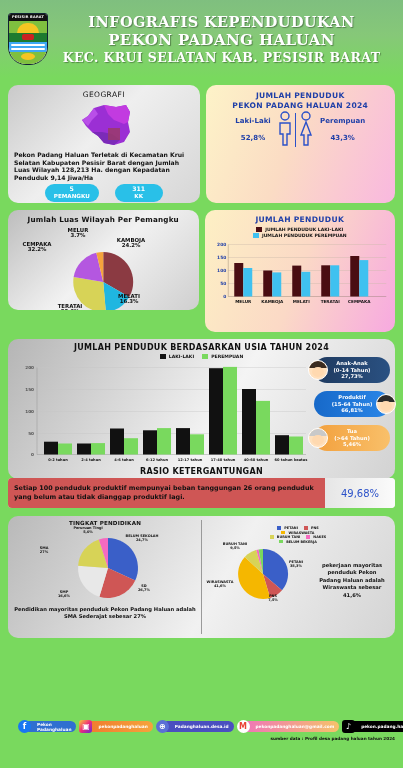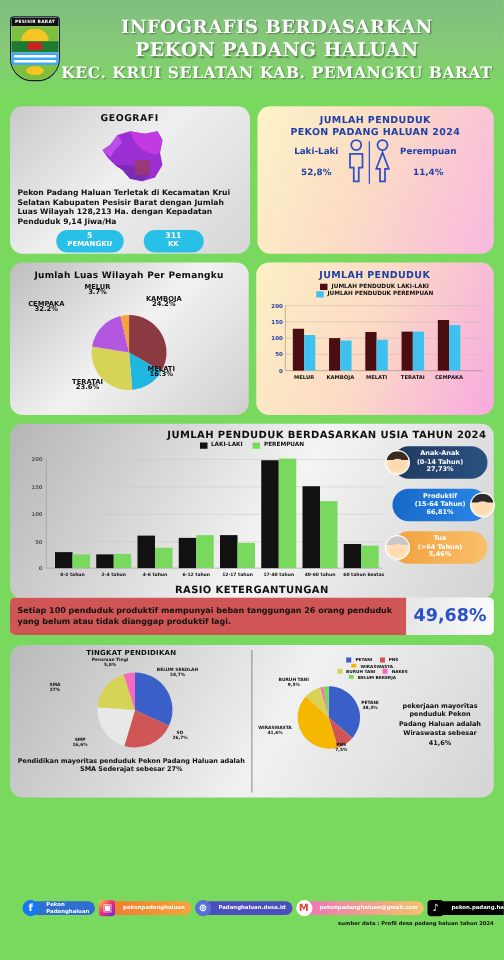--- a/index.html
+++ b/index.html
@@ -62,21 +62,21 @@
     background: linear-gradient(135deg, #c9c9c9 0%, #efefef 45%, #d6d6d6 100%);
     padding: 5px 6px;
   }
   .card-pop {
     flex: 1 1 0; height: 118px;
     background: linear-gradient(110deg, #fdf3c8 0%, #fbdcc4 45%, #f9b8df 100%);
     padding: 6px 5px;
     text-align: center;
   }
   .geo-title {
-    text-align: center; font-size: 7.5px; font-weight: bold; color: #111;
+    text-align: center; font-size: 7.5px; font-weight: normal; color: #111;
     letter-spacing: .4px; margin-bottom: 2px;
   }
   .map-wrap { height: 48px; display:flex; align-items:center; justify-content:center;}
   .geo-text {
     font-size: 6.1px; line-height: 7.6px; font-weight: bold; color: #111;
     margin-top: 2px;
   }
   .pill-row { display: flex; gap: 16px; justify-content: center; margin-top: 3px; }
   .pill {
     background: #29c0e8; color: #ffffff; border-radius: 9px;
@@ -89,21 +89,21 @@
   .pop-title { font-size: 7.6px; font-weight: bold; color: #1f3fa8; letter-spacing:.3px; line-height: 10px;}
   .pop-jiwa { font-size: 9.5px; font-weight: bold; color: #f07a2e; margin: 7px 0 4px; font-family:"DejaVu Serif",serif;}
   .pop-body { display:flex; align-items:center; justify-content:center; gap: 6px; }
   .pop-side { font-size: 7px; font-weight: bold; color: #1f3fa8; line-height: 14px; }
   .pop-side .pct { display:block; font-size: 7px; margin-top: 3px;}
   .figs { display:flex; align-items:flex-end; gap:2px; }
   .divider-v { width:1.4px; height:34px; background:#2b51c9; }
 
   
   .card-pie {
-    flex: 1 1 0; height: 122px;
+    flex: 1 1 0; height: 100px;
     background: linear-gradient(135deg,#bdbdbd 0%, #f2f2f2 50%, #cfcfcf 100%);
     padding: 5px 4px;
   }
   .card-bar {
     flex: 1 1 0; height: 122px;
     background: linear-gradient(110deg,#fdf0c4 0%, #fbd9c6 50%, #f7a9e0 100%);
     padding: 5px 4px;
   }
   .pie-title { text-align:center; font-size:7.2px; font-weight:bold; color:#111; letter-spacing:.2px;}
   .bar-title { text-align:center; font-size:7.6px; font-weight:bold; color:#1f3fa8; line-height:9.5px; letter-spacing:.3px;}
@@ -113,21 +113,21 @@
   .swatch { width:6px; height:5px; display:inline-block;}
 
   .chart-area { position:relative; }
 
   
   .card-age {
     margin: 7px 8px 0; border-radius: 10px; height: 140px;
     background: linear-gradient(120deg,#b5b5b5 0%, #f4f4f4 55%, #d2d2d2 100%);
     padding: 4px 6px; position: relative;
   }
-  .age-title { text-align:right; font-size:8px; font-weight:bold; color:#111; letter-spacing:.3px;}
+  .age-title { text-align:center; font-size:8px; font-weight:bold; color:#111; letter-spacing:.3px;}
   .age-legend { display:flex; justify-content:center; gap:8px; margin-top:2px;}
 
   .badge {
     position:absolute; right:5px; width: 76px; height: 26px; border-radius:13px;
     display:flex; align-items:center; justify-content:center;
     color:#fff; font-size:5.2px; font-weight:bold; line-height:6.4px; text-align:center;
   }
   .badge .b-txt { position:relative; z-index:2; }
   .badge-avatar {
     position:absolute; width:20px;height:20px;border-radius:50%;
@@ -142,21 +142,21 @@
     margin: 2px 8px 0; height: 30px; display:flex; align-items:stretch;
     background:#eaeaea; border-radius:4px; overflow:hidden;
   }
   .rasio-red {
     flex: 1 1 auto; background:#cf5655; color:#111;
     font-size:6.4px; font-weight:bold; line-height:9px; padding:5px 6px;
     display:flex; align-items:center;
   }
   .rasio-pct {
     flex: 0 0 70px; display:flex; align-items:center; justify-content:center;
-    font-size:14px; font-weight:bold; color:#2b51c9;
+    font-size:10px; font-weight:normal; color:#2b51c9;
     background: linear-gradient(90deg,#e6e6e6,#fbfbfb);
   }
 
   
   .card-bottom {
     margin: 8px 8px 0; height: 122px; border-radius: 10px;
     background: linear-gradient(120deg,#b9b9b9 0%, #f1f1f1 55%, #d4d4d4 100%);
     display: flex; padding: 4px 5px; gap: 4px;
   }
   .half { flex: 1 1 0; position: relative; }
@@ -202,23 +202,23 @@
     <div class="crest-green"></div>
       <div class="crest-red"></div>
     <div class="crest-water">
       <div class="crest-wave" style="top:2px"></div>
       <div class="crest-wave" style="top:6px"></div>
     </div>
     <div class="crest-bottom"></div>
       <div class="crest-rice"></div>
   </div>
   <div class="header-titles">
-    <div class="ht1">INFOGRAFIS BERDASARKAN</div>
+    <div class="ht1">INFOGRAFIS KEPENDUDUKAN</div>
     <div class="ht2">PEKON PADANG HALUAN</div>
-    <div class="ht3">KEC. KRUI SELATAN KAB. PEMANGKU BARAT</div>
+    <div class="ht3">KEC. KRUI SELATAN KAB. PESISIR BARAT</div>
   </div>
 </div>
 
 <div class="row">
 
   <div class="card card-geo">
     <div class="geo-title">GEOGRAFI</div>
     <div class="map-wrap">
       <svg width="80" height="46" viewBox="0 0 80 46">
         <path d="M30 6 L40 3 L52 5 L62 3 L66 10 L64 20 L66 30 L60 40 L50 43 L40 41 L34 34 L28 30 L22 24 L18 18 L24 14 Z" fill="#9b2fd4"></path>
@@ -255,21 +255,21 @@
           <path d="M3 12 h10 v11 h-3 v11 h-4 v-11 h-3 z" fill="none" stroke="#2b51c9" stroke-width="1.4"></path>
         </svg>
         <div class="divider-v"></div>
         <svg width="16" height="36" viewBox="0 0 16 36">
           <circle cx="8" cy="5" r="4" fill="none" stroke="#2b51c9" stroke-width="1.4"></circle>
           <path d="M8 11 L3 24 h3 v10 h4 v-10 h3 z" fill="none" stroke="#2b51c9" stroke-width="1.4"></path>
         </svg>
       </div>
       <div class="pop-side">
         <span>Perempuan</span>
-        <span class="pct">11,4%</span>
+        <span class="pct">43,3%</span>
       </div>
     </div>
   </div>
 </div>
 
 <div class="row">
 
   <div class="card card-pie">
     <div class="pie-title">Jumlah Luas Wilayah Per Pemangku</div>
     <div class="chart-area" style="height:100px">

